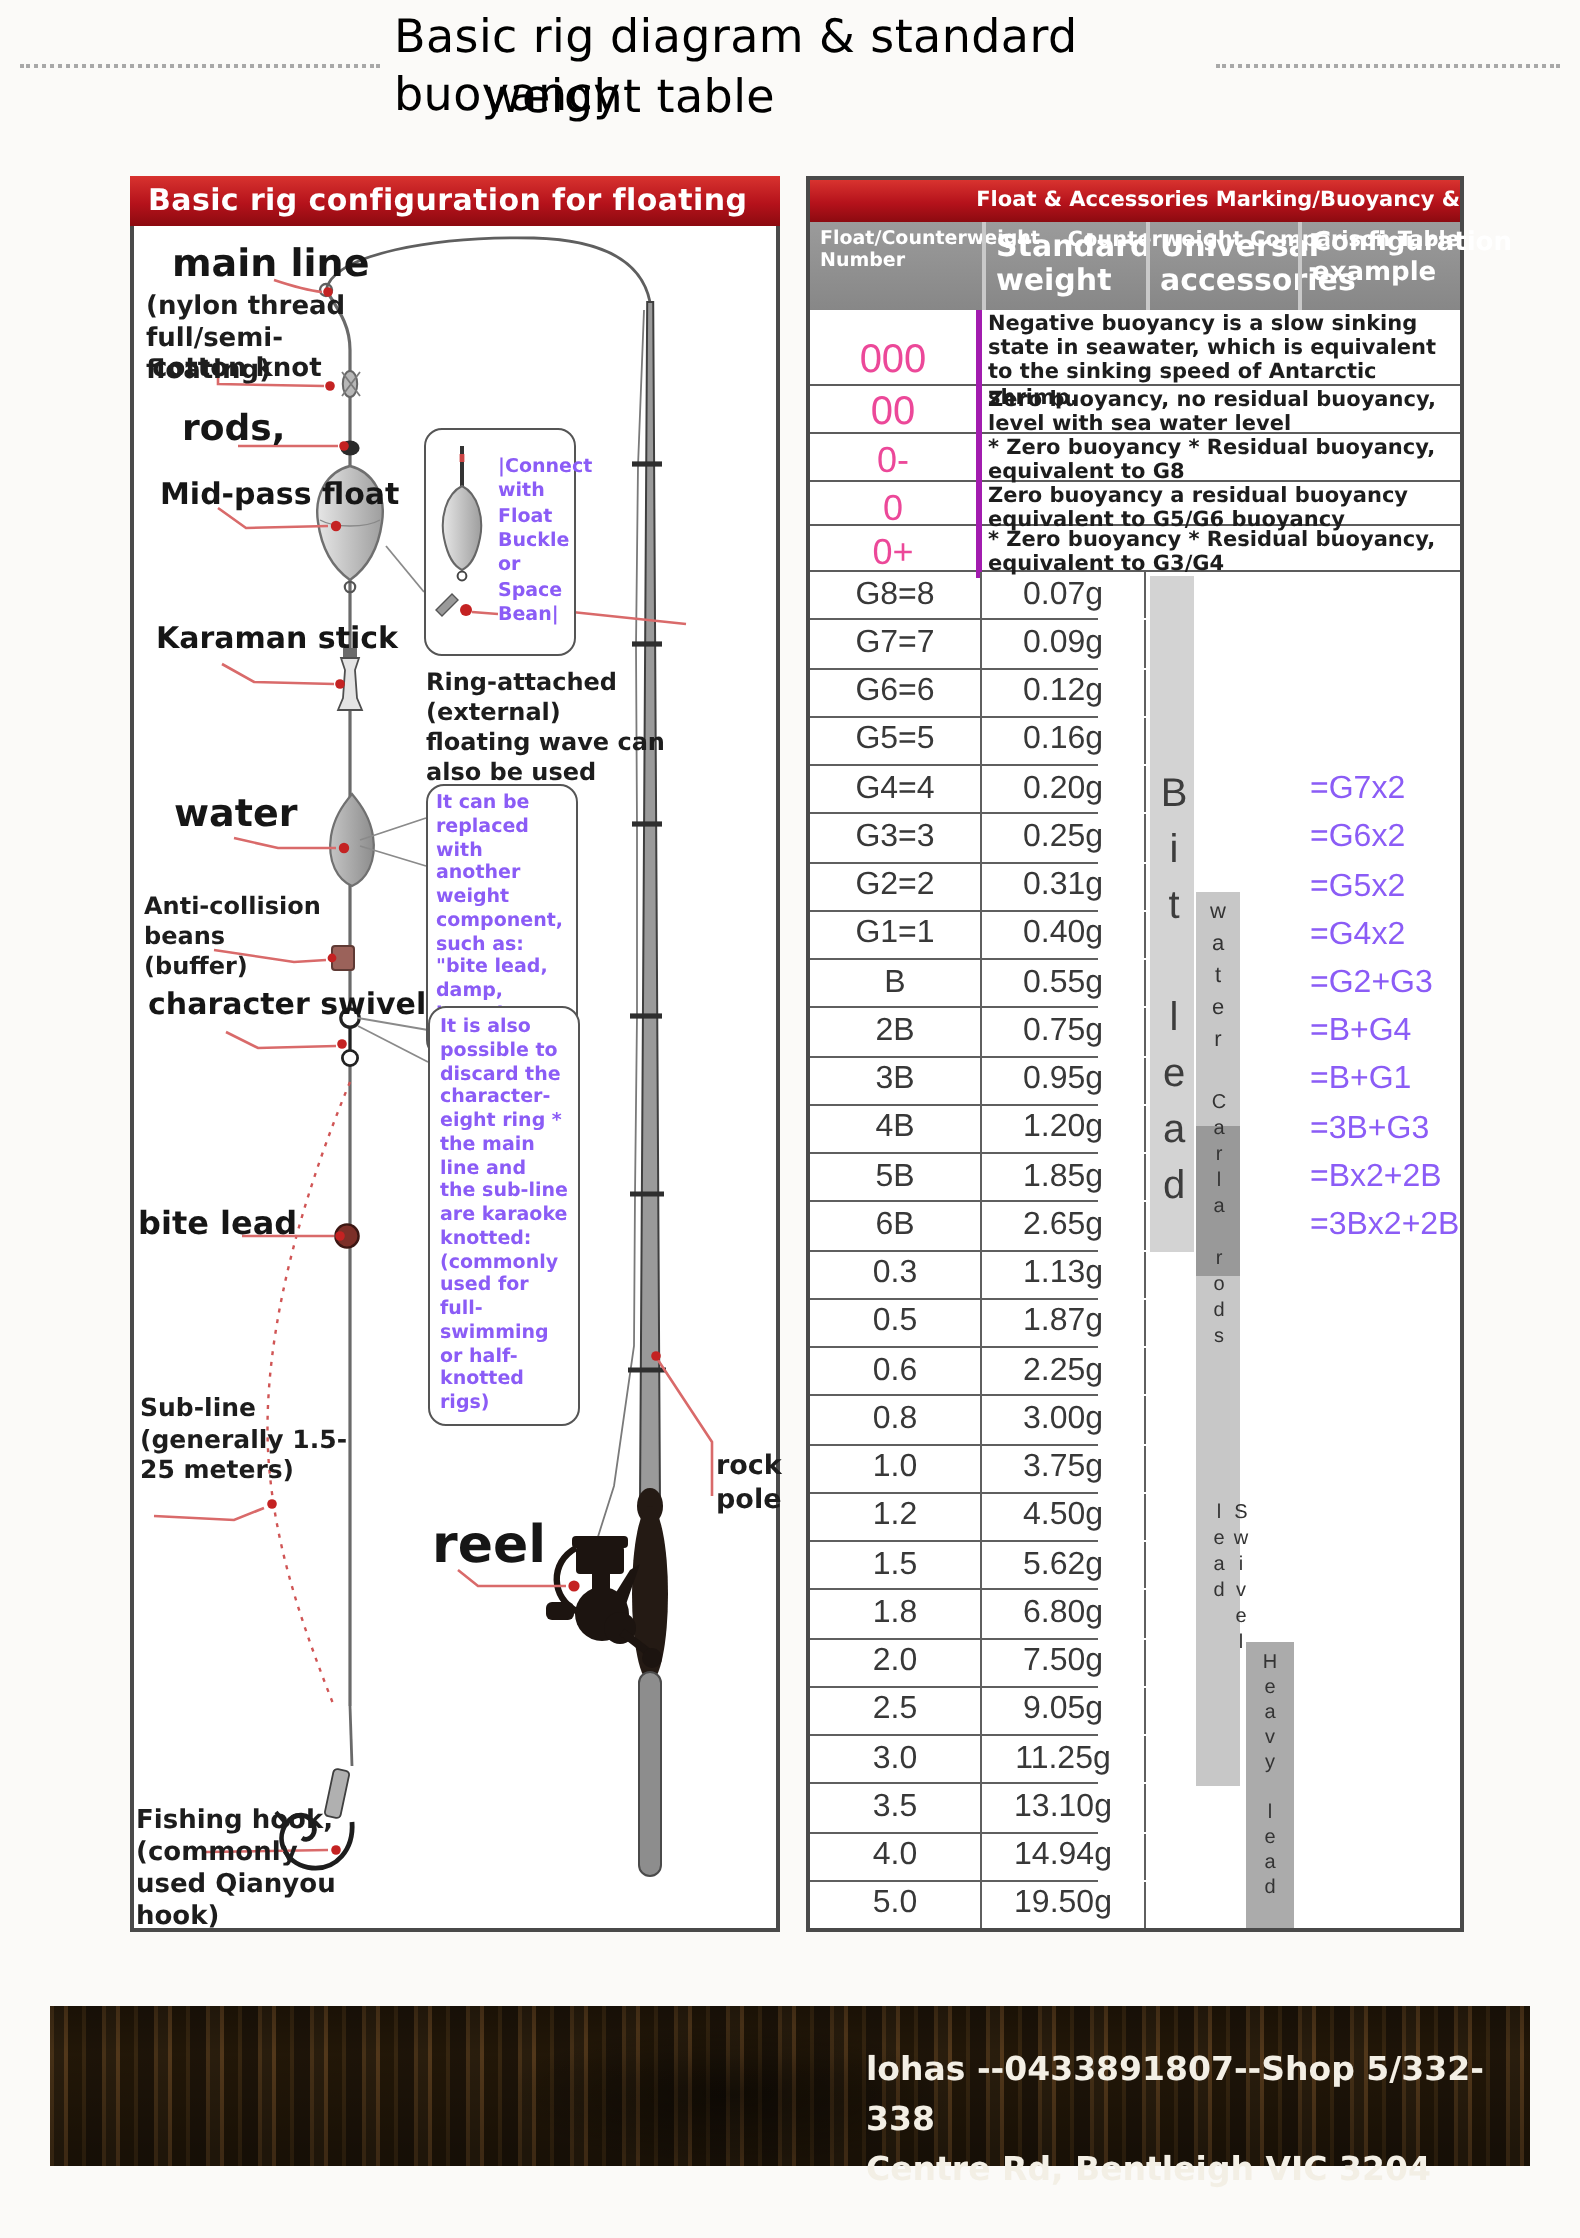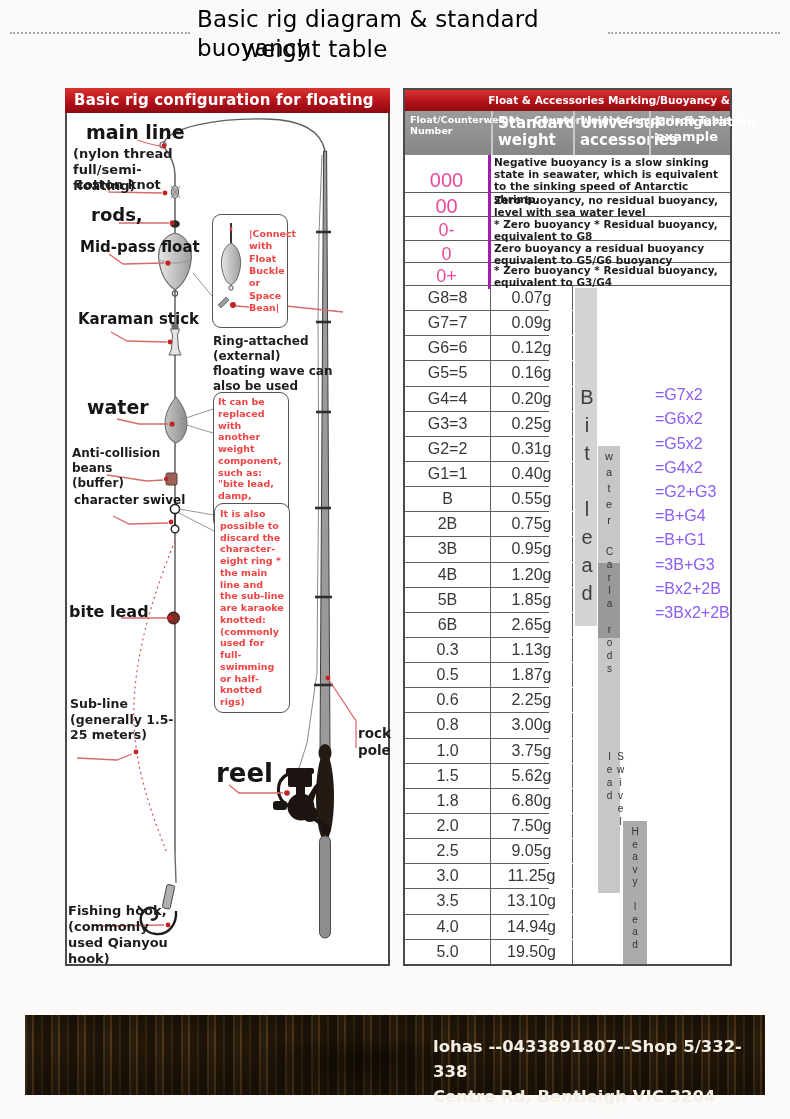--- a/index.html
+++ b/index.html
@@ -17,21 +17,21 @@
   #left-panel { left:65px; top:88px; width:325px; height:878px; }
   .red-bar { background:linear-gradient(180deg,#d8332f 0%,#b5121b 55%,#8c0a10 100%);
     color:#fff; font-weight:bold; }
   #left-panel .red-bar { height:25px; font-size:15px; line-height:24px; padding-left:9px;
     letter-spacing:.2px; }
   .panel-body { position:relative; width:325px; height:853px; background:#fff;
     border:2px solid #4a4a4a; border-top:none; }
   .dlabel { position:absolute; color:#161616; font-weight:bold; line-height:1.22; }
   .dnote { position:absolute; color:#1d1d1d; font-weight:600; line-height:1.24; }
   .callout { position:absolute; background:#fff; border:1.5px solid #555; border-radius:9px;
-    color:#ef4444; font-weight:600; }
+    color:#8b5cf6; font-weight:600; }
 
   
   #rt { left:403px; top:88px; width:329px; height:878px; border:2px solid #4a4a4a; background:#fff; }
   #rt .red-bar { height:21px; font-size:10.5px; line-height:20px; text-align:right; }
   .hdr { display:grid; grid-template-columns:86px 82px 76px 81px; height:44px;
     background:linear-gradient(#9b9b9b,#878787); color:#fff; font-weight:bold; }
   .hdr > div { padding:4px 5px; line-height:1.15; }
   .hdr > div + div { border-left:2px solid #c9c9c9; }
   .hc1 { font-size:9.5px; } .hc2,.hc3 { font-size:15px; } .hc4 { font-size:13px; }
   .drow { display:grid; grid-template-columns:86px 239px; border-bottom:1px solid #5c5c5c; }
@@ -56,21 +56,20 @@
   .cfg { flex:1 1 0; font-family:"Liberation Sans",sans-serif; font-size:16px;
     color:#8b5cf6; display:flex; align-items:center; }
 
   
   #footer { left:25px; top:1003px; width:740px; height:80px;
     background:
       linear-gradient(180deg, rgba(0,0,0,.28), rgba(0,0,0,.06) 30%, rgba(0,0,0,.30) 92%),
       radial-gradient(ellipse 160px 50px at 46% 55%, rgba(0,0,0,.5), transparent 70%),
       repeating-linear-gradient(90deg,#4a3318 0 2px,#2c1f0e 2px 7px,#573b1c 7px 9px,
         #241808 9px 16px,#3a2811 16px 18px,#1f1509 18px 26px);
-    margin-top: 12px;
   }
   #footer .ftext { position:absolute; left:408px; top:20px; width:325px; color:#f3efe5;
     font-weight:bold; font-size:16.5px; line-height:1.5; }
 </style>
 </head>
 <body>
 
 <div id="stage">
 
   <div class="abs dotline" style="left:10px; width:180px;"></div>
@@ -200,21 +199,21 @@
       </svg>
 
       <div class="dlabel" style="left:19px; top:8px;   font-size:19px;">main line</div>
       <div class="dnote" style="left:6px;  top:33px;  width:108px; font-size:13px;">(nylon thread full/semi-floating)</div>
       <div class="dnote" style="left:9px;  top:64px;  font-size:13px;">cotton knot</div>
       <div class="dlabel" style="left:24px; top:91px;  font-size:18px;">rods,</div>
       <div class="dlabel" style="left:13px; top:125px; font-size:15px;">Mid-pass float</div>
       <div class="dlabel" style="left:11px; top:197px; font-size:15px;">Karaman stick</div>
       <div class="dlabel" style="left:20px; top:283px; font-size:19px;">water</div>
       <div class="dnote" style="left:5px;  top:333px; width:95px; font-size:12px;">Anti-collision beans (buffer)</div>
-      <div class="dlabel" style="left:7px;  top:380px; font-size:12px;">character swivel</div>
+      <div class="dlabel" style="left:7px;  top:380px; font-size:15px;">character swivel</div>
       <div class="dlabel" style="left:2px;  top:489px; font-size:16px;">bite lead</div>
       <div class="dnote" style="left:3px;  top:583px; width:110px; font-size:12.5px;">Sub-line (generally 1.5-25 meters)</div>
       <div class="dlabel" style="left:149px;top:645px; font-size:26px;">reel</div>
       <div class="dnote" style="left:291px;top:612px; width:34px; font-size:13.5px;">rock pole</div>
       <div class="dnote" style="left:1px;  top:790px; width:112px; font-size:13px;">Fishing hook, (commonly used Qianyou hook)</div>
 
       <div class="callout" style="left:145px; top:101px; width:76px; height:114px;">
         <svg class="abs" style="left:2px; top:2px;" width="34" height="108" viewBox="0 0 34 108">
           <line x1="16" y1="6" x2="16" y2="26" stroke="#333" stroke-width="2"></line>
           <line x1="16" y1="10" x2="16" y2="14" stroke="#c44" stroke-width="2.4"></line>
@@ -356,20 +355,24 @@
           <div class="w-row">
             <div class="c1">0.8</div>
             <div class="c2">3.00g</div>
           </div>
 
           <div class="w-row">
             <div class="c1">1.0</div>
             <div class="c2">3.75g</div>
           </div>
 
+          <div class="w-row">
+            <div class="c1">1.2</div>
+            <div class="c2">4.50g</div>
+          </div>
 
           <div class="w-row">
             <div class="c1">1.5</div>
             <div class="c2">5.62g</div>
           </div>
 
           <div class="w-row">
             <div class="c1">1.8</div>
             <div class="c2">6.80g</div>
           </div>

